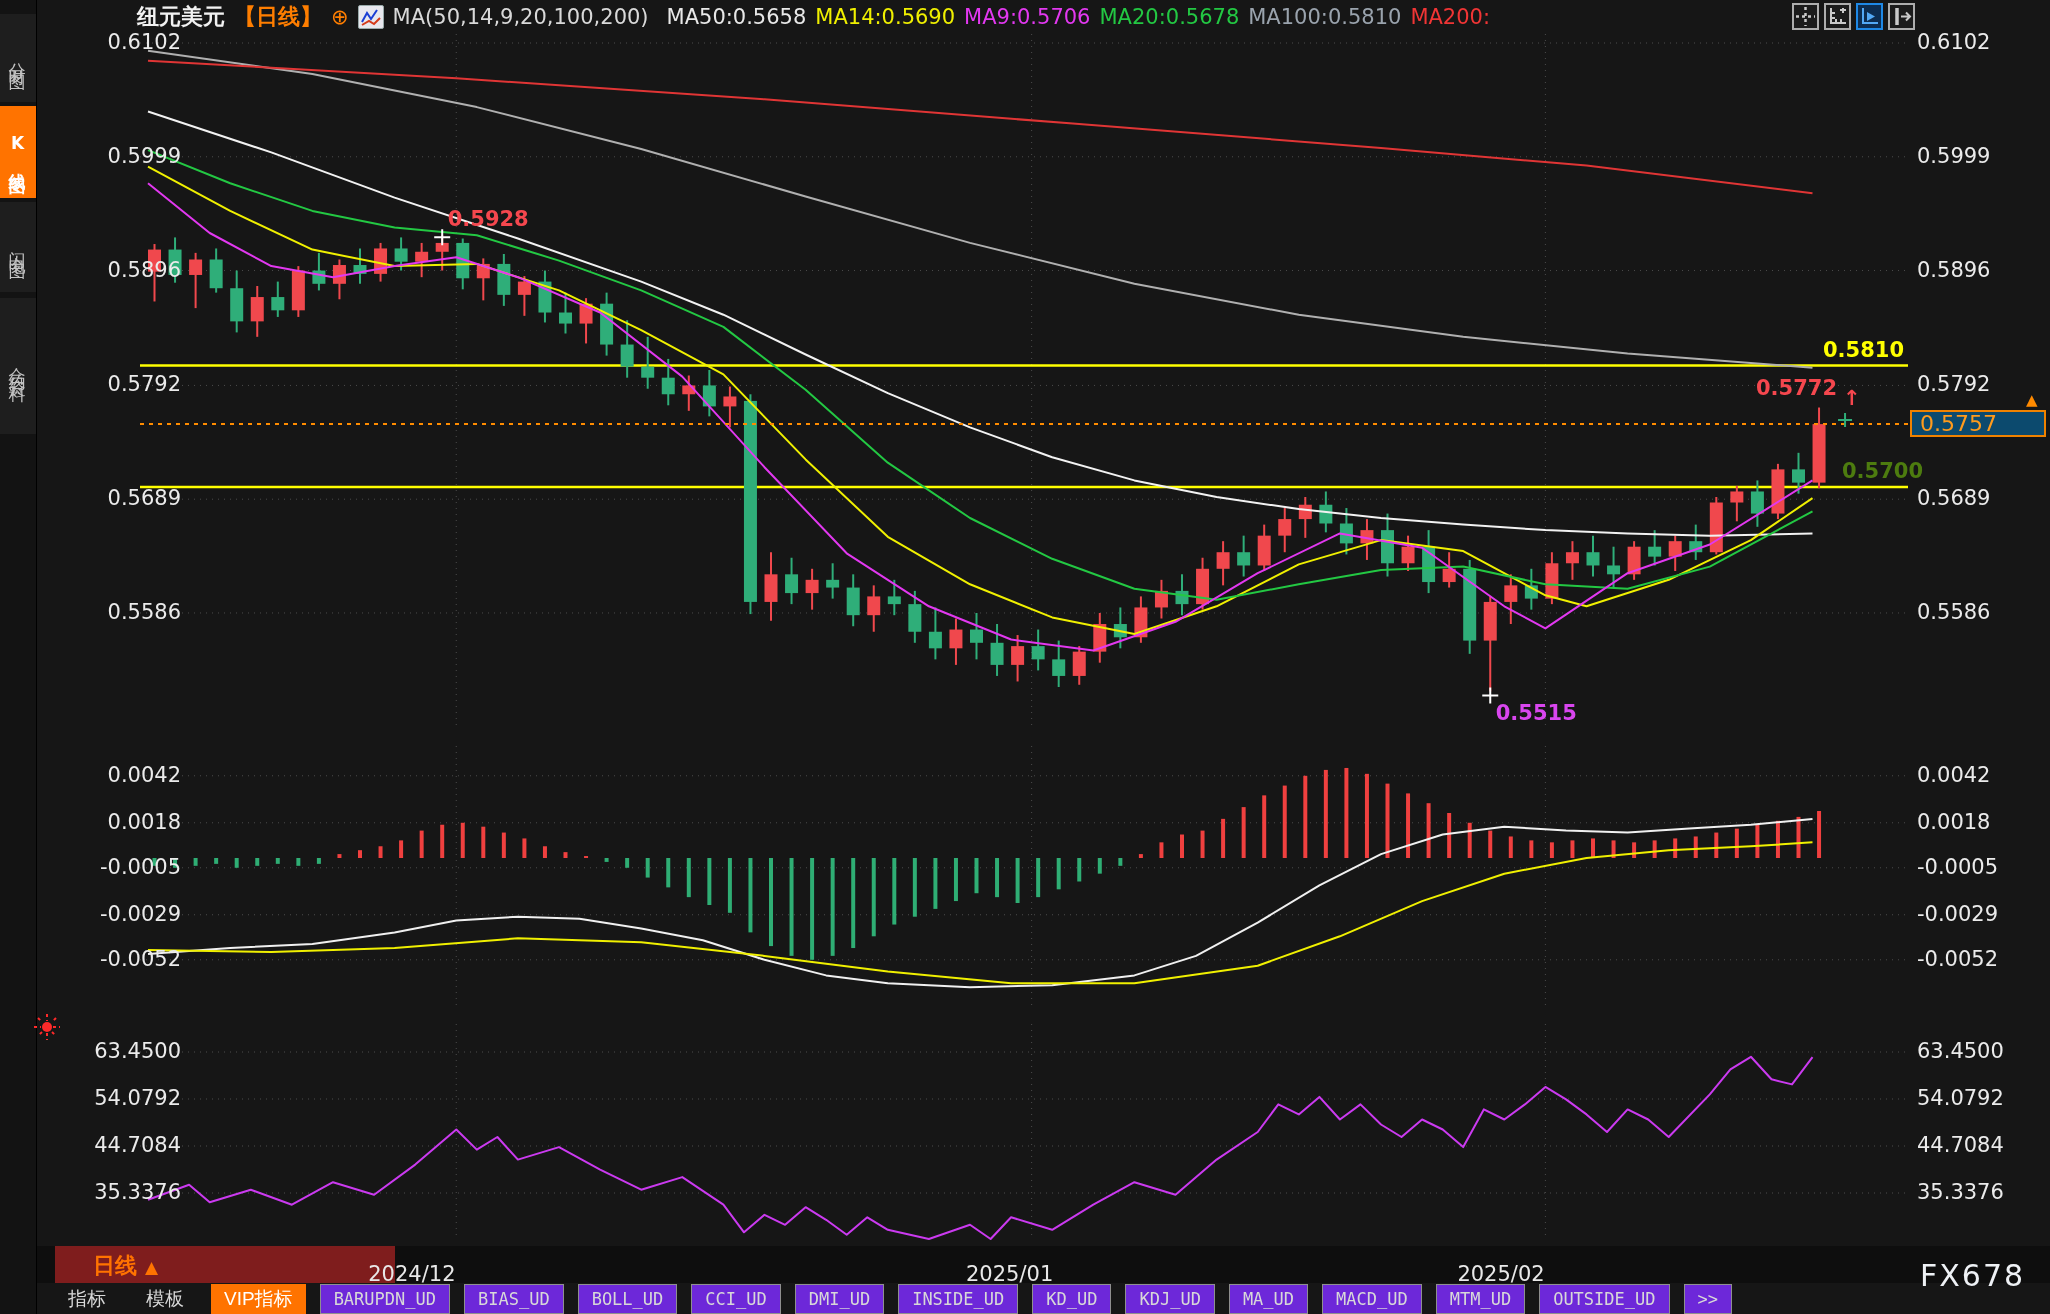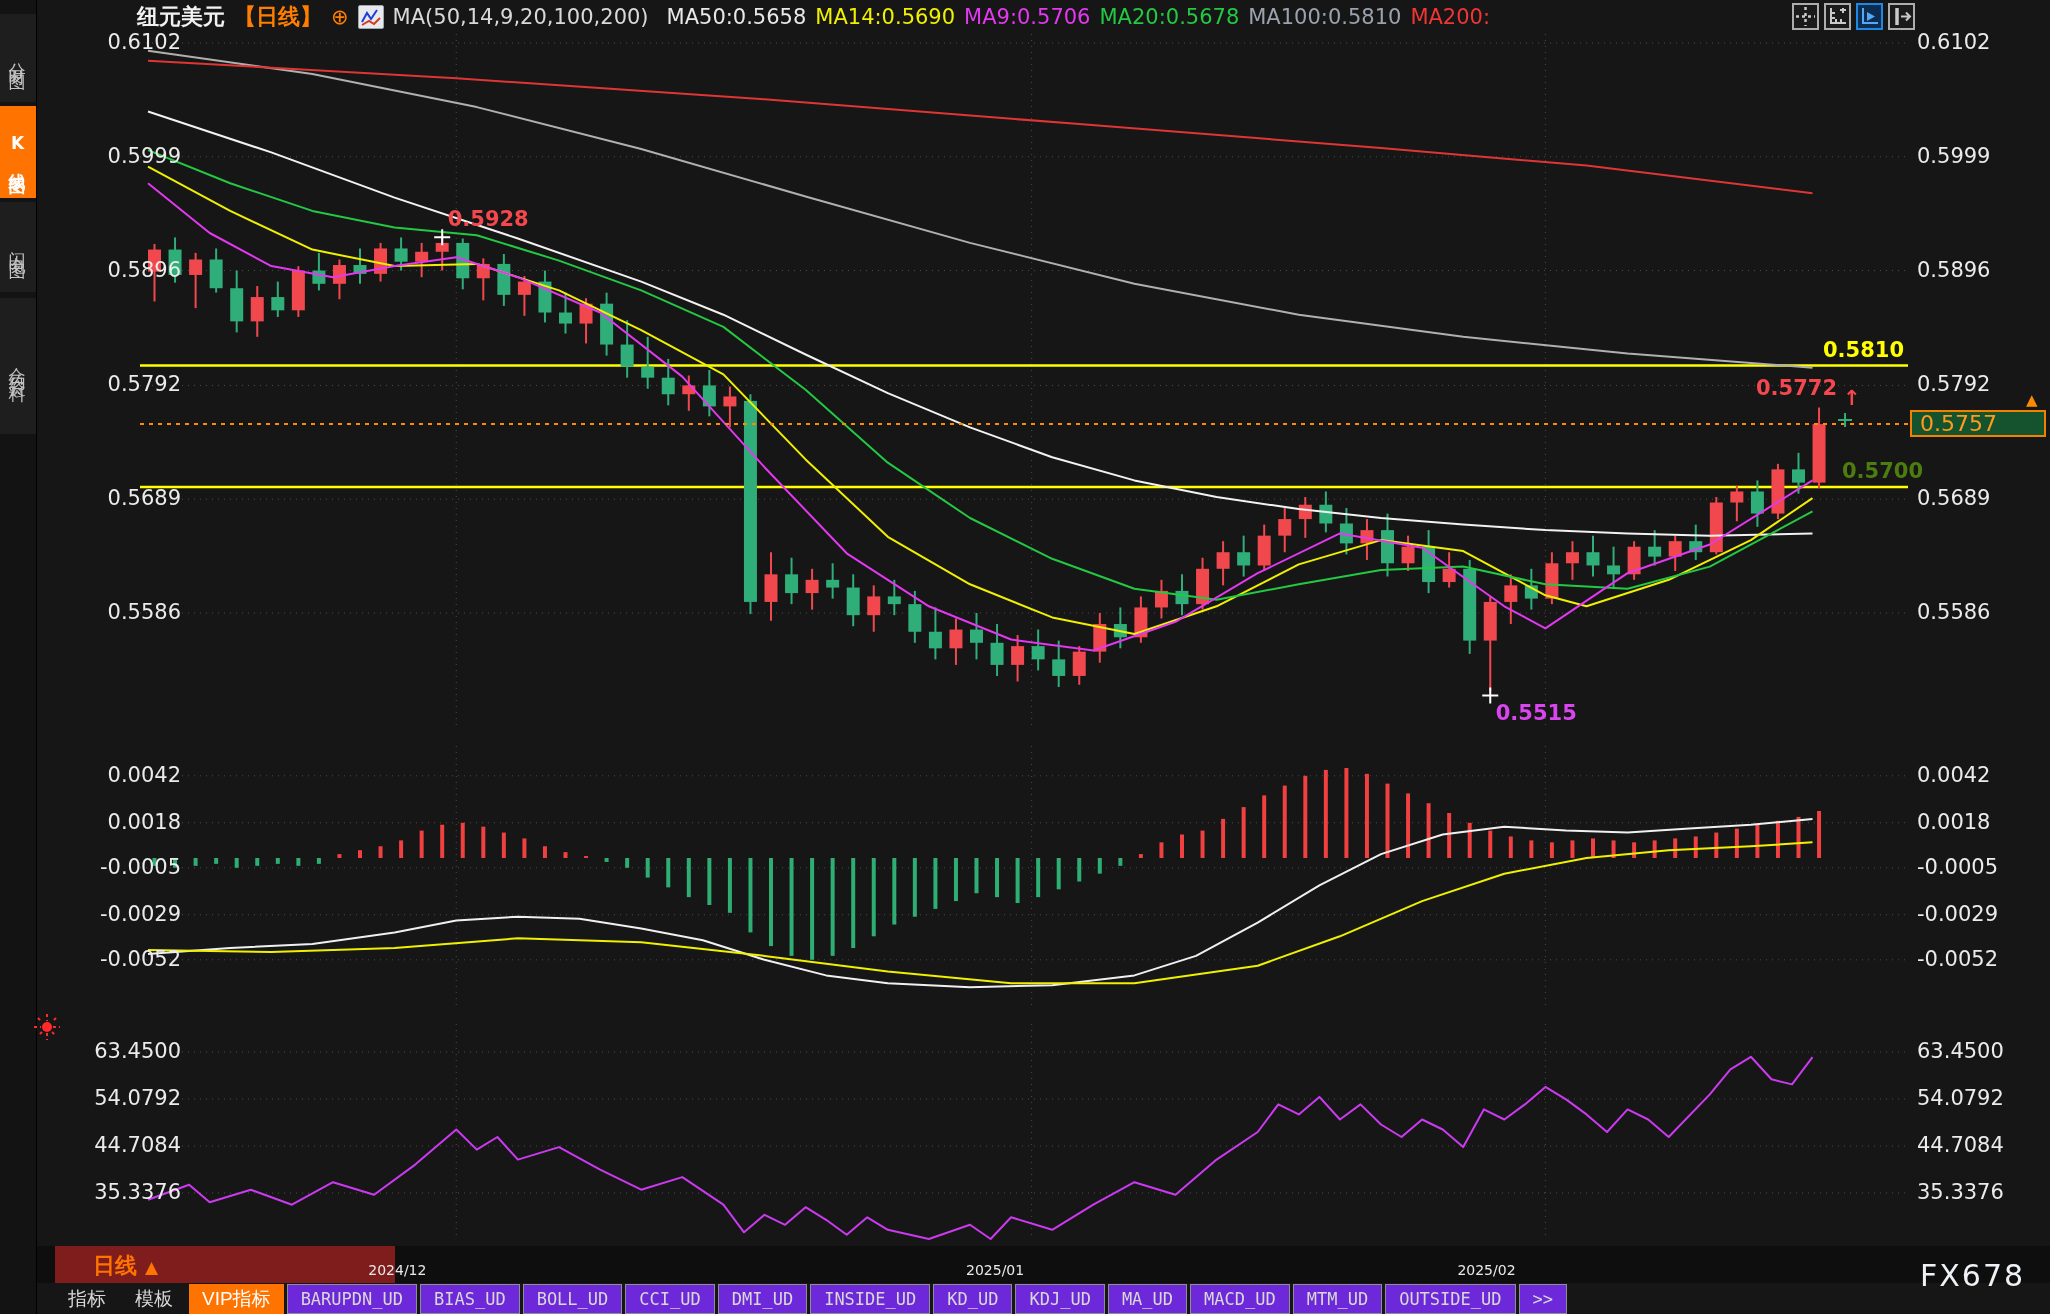--- a/index.html
+++ b/index.html
@@ -23,31 +23,31 @@
   .tool-btn{width:27px;height:27px;background:#1b1b1b;border:2px solid #adadad;box-sizing:border-box;
       display:flex;align-items:center;justify-content:center;cursor:pointer;}
   .tool-btn.active{border-color:#1e88e5;background:#0d2d50;}
   
   .axis-label{position:absolute;font-size:21px;color:#ebebeb;pointer-events:none;}
   .axis-left{width:125px;text-align:right;left:56px;}
   .axis-right{left:1917px;width:130px;text-align:left;}
   .anno{position:absolute;font-size:21px;font-weight:bold;pointer-events:none;}
   .panel-header{position:absolute;font-size:21px;white-space:nowrap;}
   .panel-header span{margin-right:16px;}
-  #price-box{position:absolute;left:1910px;width:136px;height:27px;border:2px solid #f08200;background:#14532d;
+  #price-box{position:absolute;left:1910px;width:136px;height:27px;border:2px solid #f08200;background:#0c4a6e;
       color:#ff9b1c;font-size:22px;display:flex;align-items:center;padding-left:8px;box-sizing:border-box;}
   #price-arrow{position:absolute;left:2026px;color:#ff8a00;font-size:15px;}
   
   #bottom-strip{position:absolute;left:37px;top:1246px;width:2013px;height:37px;background:#0e0e0e;}
   #period-cell{position:absolute;left:18px;top:0;width:340px;height:37px;background:#7f1d1d;}
   #period-label{position:absolute;left:38px;top:5px;color:#ff7300;font-size:22px;font-weight:bold;}
   #period-caret{color:#ff7300;font-size:17px;margin-left:8px;}
-  .month-label{position:absolute;top:1262px;color:#e9e9e9;font-size:14px;pointer-events:none;}
+  .month-label{position:absolute;top:1262px;color:#e9e9e9;font-size:21px;pointer-events:none;}
   #watermark{position:absolute;left:1920px;top:1258px;color:#eef1f5;font-size:30px;letter-spacing:2px;}
-  #tabbar{position:absolute;left:55px;top:1284px;height:30px;display:flex;gap:3px;align-items:stretch;
+  #tabbar{position:absolute;left:55px;top:1284px;height:30px;display:flex;gap:14px;align-items:stretch;
       font-family:"DejaVu Sans Mono","Liberation Mono",monospace;font-size:17px;}
   .tab{display:flex;align-items:center;padding:0 13px;color:#d8d8d8;cursor:pointer;white-space:nowrap;}
   .tab.plain{font-family:"Liberation Sans","DejaVu Sans",sans-serif;font-size:19px;}
   .tab.boxed{border:1px solid #8f8f8f;background:#6d28d9;}
   .tab.vip{background:#ff7300;color:#fff;font-family:"Liberation Sans","DejaVu Sans",sans-serif;font-size:19px;}
   #rsi-alert{position:absolute;left:32px;top:1012px;}
   svg.chart{position:absolute;left:0;top:0;}
 </style>
 </head>
 <body>

